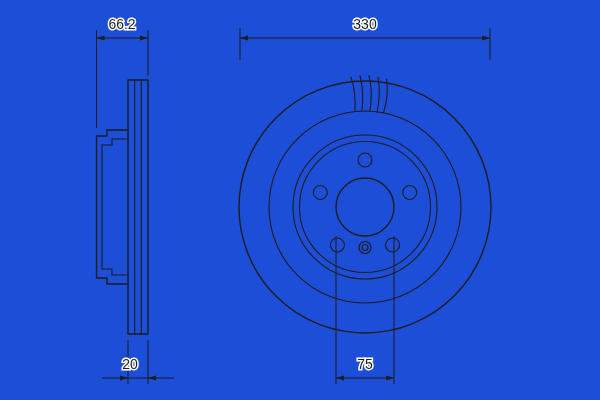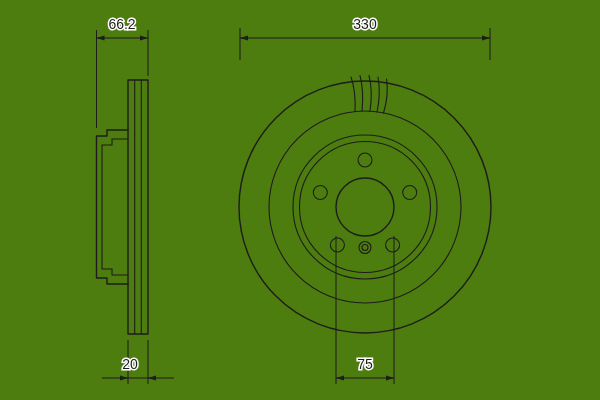--- a/index.html
+++ b/index.html
@@ -5,21 +5,21 @@
   html, body {
     margin: 0;
     padding: 0;
     background: #ffffff;
     font-family: "Liberation Sans", sans-serif;
   }
   .canvas {
     position: relative;
     width: 600px;
     height: 400px;
-    background: #4d7c0f;
+    background: #1d4ed8;
     overflow: hidden;
   }
   svg {
     display: block;
   }
   .part-line {
     fill: none;
     stroke: #1d1d1b;
     stroke-width: 1.4;
     stroke-linecap: round;

